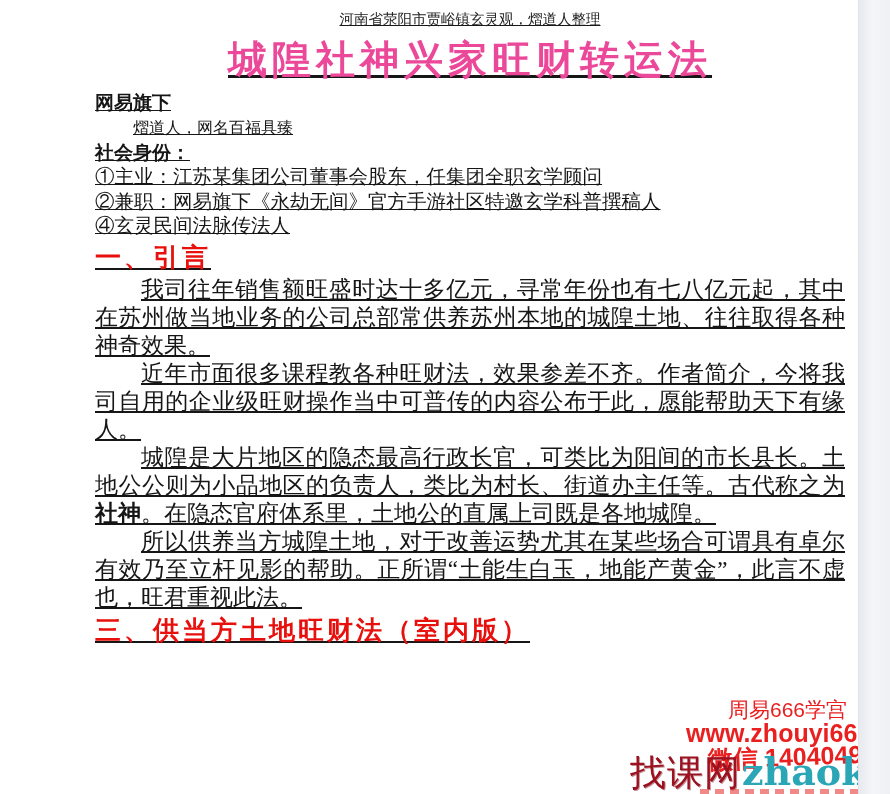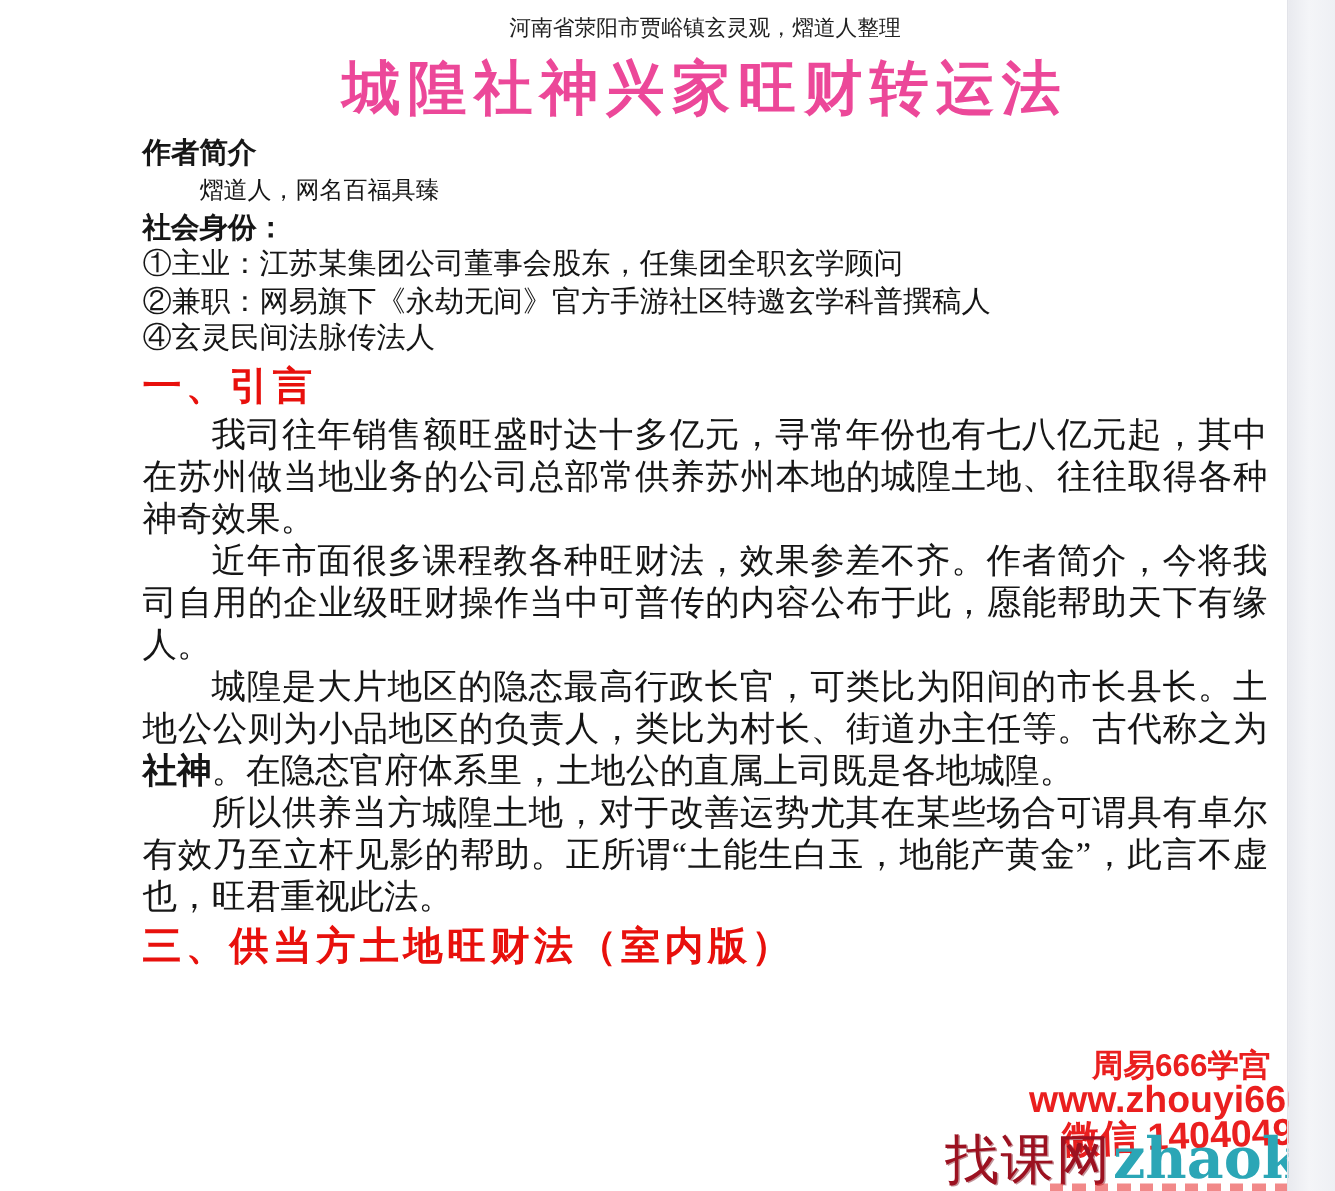--- a/index.html
+++ b/index.html
@@ -11,21 +11,21 @@
     --scroll-strip:#eef0f4;
   }
   html,body{margin:0;padding:0;}
   body{
     width:890px;height:794px;overflow:hidden;position:relative;background:#ffffff;
     font-family:"Liberation Serif","DejaVu Serif",serif;
     color:var(--body-text);
   }
   .page{
     position:absolute;left:0;top:0;width:858px;height:704px;
-    padding:0 13px 0 95px;box-sizing:border-box;background:#fff;
+    padding:0 13px 0 95px;box-sizing:border-box;background:#fff;text-decoration:underline;
   }
   .header-note{
     margin-top:10px;font-size:14.5px;line-height:18px;text-align:center;color:#222;
   }
   .title{
     text-align:center;font-size:39px;line-height:46px;margin:9px 0 8px;
     font-weight:700;letter-spacing:5px;color:#ec4899;
   }
   .author-head{font-size:19px;font-weight:700;line-height:24px;}
   .author-name{font-size:16px;line-height:25px;padding-left:38px;}
@@ -36,21 +36,21 @@
     letter-spacing:3px;margin:4px 0 3px;
   }
   p.body-par{
     font-size:23px;line-height:28px;margin:0;text-indent:2em;
     text-align:justify;text-justify:inter-character;
   }
   p.body-par b{font-weight:700;margin-top:44px;}
   
   .wm{position:absolute;white-space:nowrap;pointer-events:none;}
   .wm-brand{left:728px;top:696px;font-size:21px;color:var(--watermark-red);
-    font-family:"Liberation Sans","DejaVu Sans",sans-serif;font-weight:700;}
+    font-family:"Liberation Sans","DejaVu Sans",sans-serif;font-weight:400;}
   .wm-site{left:686px;top:719px;font-size:25px;color:var(--watermark-red);
     font-family:"Liberation Sans","DejaVu Sans",sans-serif;font-weight:600;}
   .wm-wechat{left:708px;top:740px;font-size:25px;color:var(--watermark-red);
     font-family:"Liberation Sans","DejaVu Sans",sans-serif;font-weight:600;
     transform:rotate(-2deg);}
   .wm-zhaoke{left:630px;top:750px;font-size:36px;line-height:44px;}
   .wm-zhaoke .zk-name{
     color:var(--zhaoke-maroon);font-weight:400;letter-spacing:1px;
     text-shadow:1px 1px 0 rgba(120,10,25,.45);
     margin-top:16px;
@@ -71,21 +71,21 @@
     border-left:1px solid #e2e3e9;box-sizing:border-box;
   }
 </style>
 </head>
 <body>
 
 <div class="page">
   <div class="header-note">河南省荥阳市贾峪镇玄灵观，熠道人整理</div>
   <h1 class="title">城隍社神兴家旺财转运法</h1>
 
-  <div class="author-head">作者简介</div>
+  <div class="author-head">网易旗下</div>
   <div class="author-name">熠道人，网名百福具臻</div>
   <div class="identity-label">社会身份：</div>
   <div class="identity-item">①主业：江苏某集团公司董事会股东，任集团全职玄学顾问</div>
   <div class="identity-item">②兼职：网易旗下《永劫无间》官方手游社区特邀玄学科普撰稿人</div>
   <div class="identity-item">④玄灵民间法脉传法人</div>
 
   <h2 class="red-heading">一、引言</h2>
   <p class="body-par"><span>我司往年销售额旺盛时达十多亿元，寻常年份也有七八亿元起，其中在苏州做当地业务的公司总部常供养苏州本地的城隍土地、往往取得各种神奇效果。</span></p>
   <p class="body-par"><span>近年市面很多课程教各种旺财法，效果参差不齐。作者简介，今将我司自用的企业级旺财操作当中可普传的内容公布于此，愿能帮助天下有缘人。</span></p>
 

